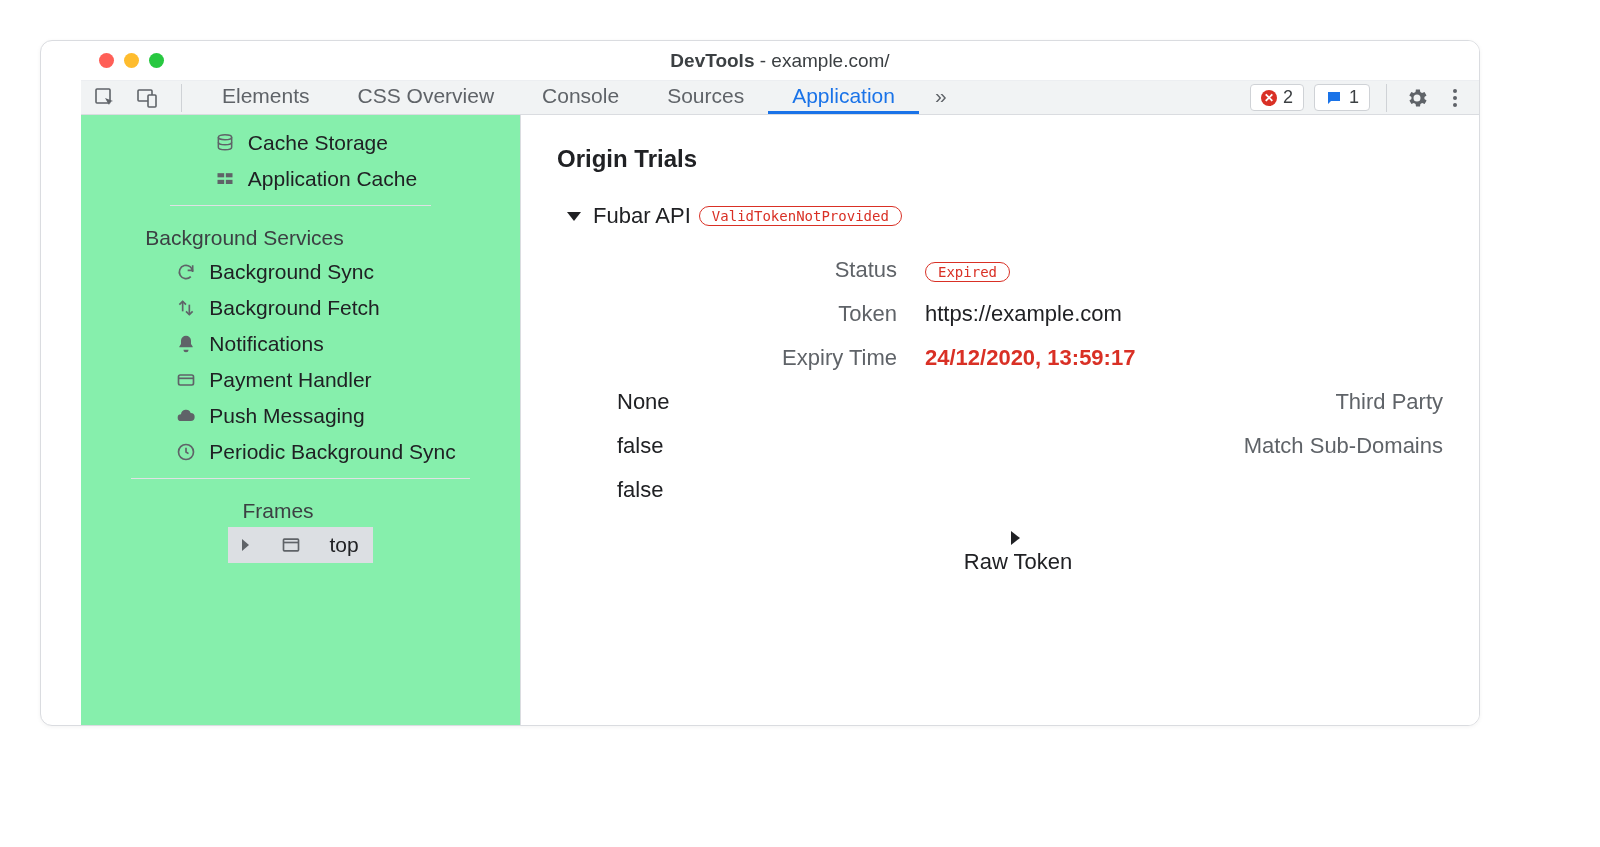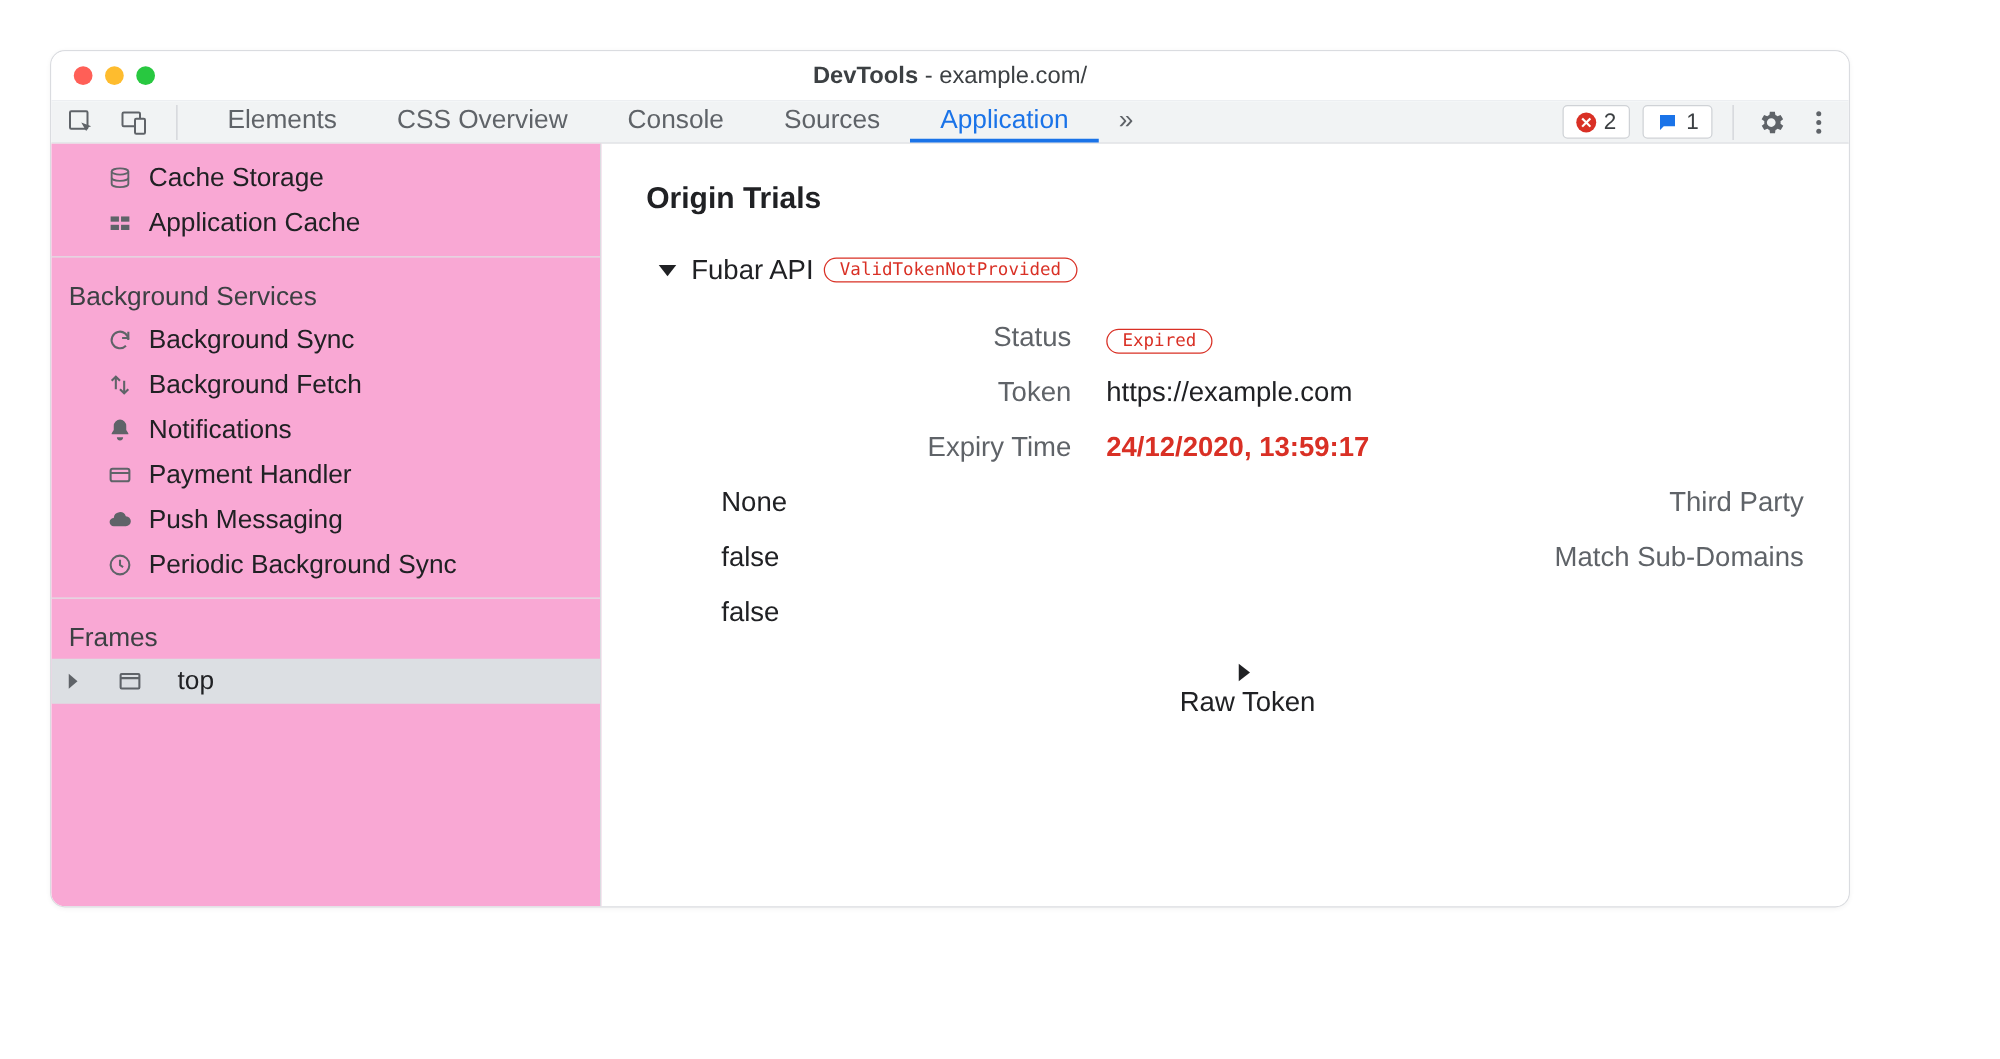--- a/index.html
+++ b/index.html
@@ -11,20 +11,21 @@
     font-size: 20px;
     color: #202124;
   }
   .window {
     width: 1440px;
     border: 1px solid #dadce0;
     border-radius: 12px;
     overflow: hidden;
     box-shadow: 0 1px 4px rgba(0,0,0,0.05);
     background: #fff;
+    padding-left: 40px;
   }
   
   .titlebar {
     height: 40px;
     display: flex;
     align-items: center;
     background: #fff;
     border-bottom: 1px solid #eceef1;
     position: relative;
   }
@@ -94,26 +95,27 @@
     color: #1a73e8;
   }
   
   .body {
     display: flex;
     height: 610px;
     background: #fff;
   }
   .sidebar {
     width: 440px;
-    background: #f9a8d4;
+    background: #86efac;
     border-right: 1px solid #dadce0;
     display: flex;
     flex-direction: column;
     font-size: 21px;
     color: #202124;
+    align-items: center;
   }
   .sb-section { padding: 10px 0 8px 0; border-bottom: 1px solid #dfe1e4; }
   .sb-header { padding: 10px 14px 4px 14px; color: #3c4043; font-size: 21px; }
   .sb-item {
     display: flex;
     align-items: center;
     gap: 12px;
     padding: 6px 14px 6px 44px;
     cursor: pointer;
   }

